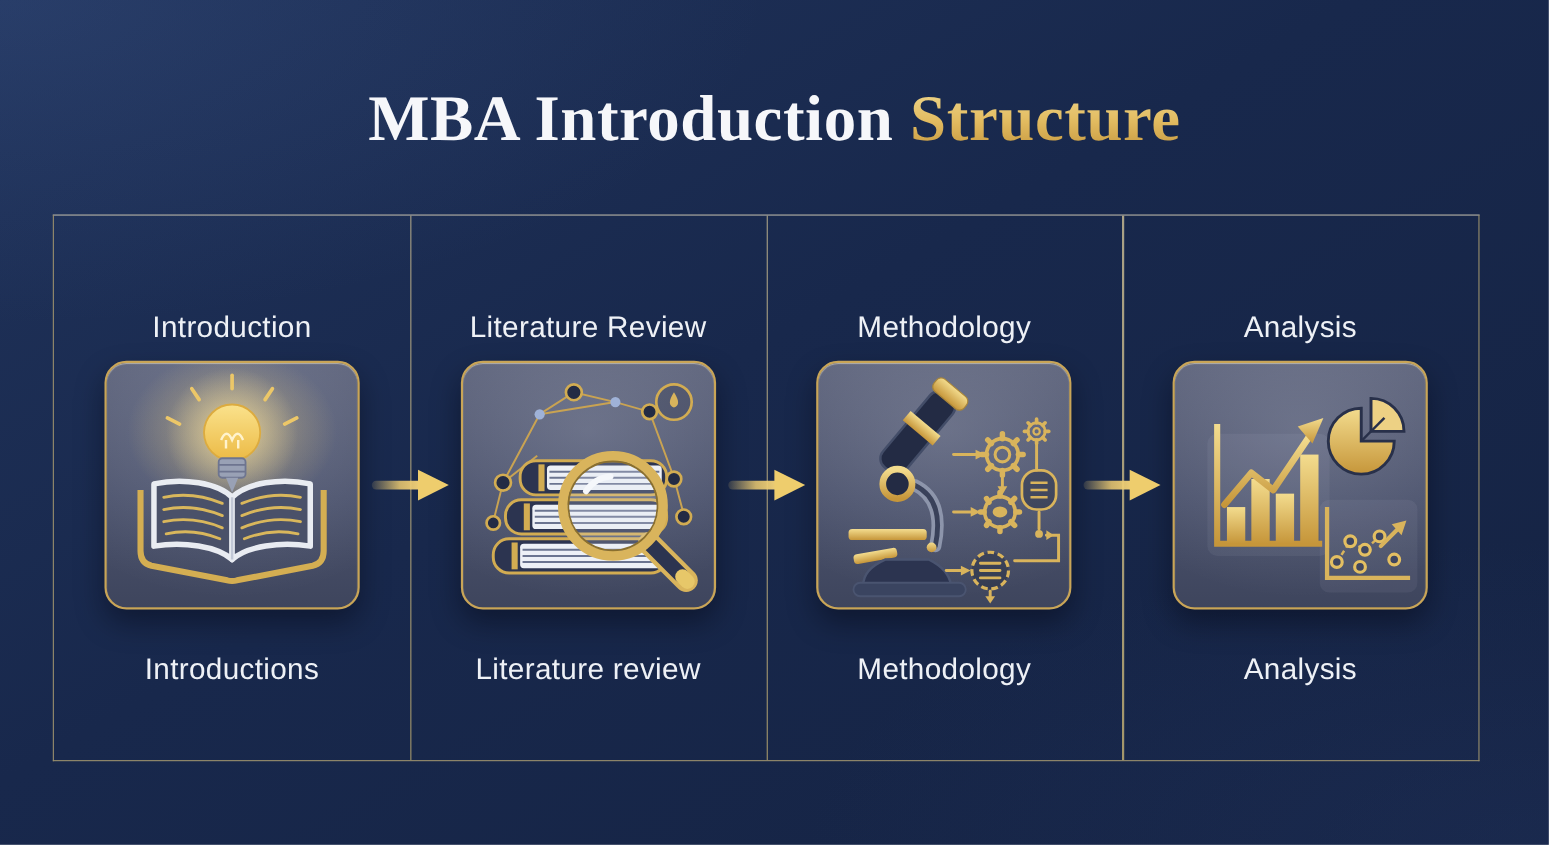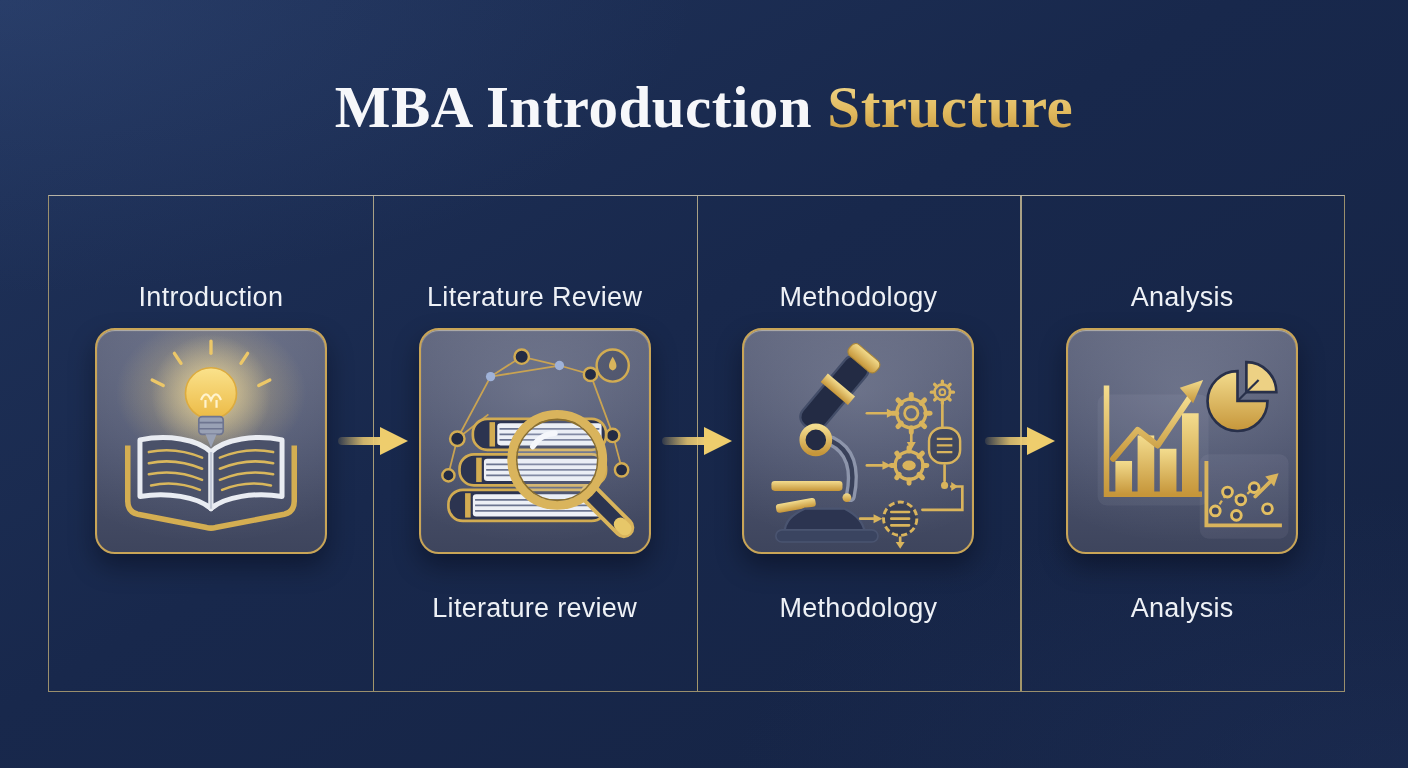--- a/index.html
+++ b/index.html
@@ -138,20 +138,21 @@
           <path d="M44 130 Q 68 125 92 135"></path>
           <path d="M46 140 Q 68 135 90 144"></path>
           <path d="M108 115 Q 132 105 156 110"></path>
           <path d="M108 125 Q 132 115 156 120"></path>
           <path d="M108 135 Q 132 125 156 130"></path>
           <path d="M110 144 Q 132 135 154 140"></path>
         </g>
         <path d="M100 110 V161" stroke="#c2c8d6" stroke-width="2"></path>
       </svg>
     </div>
+    <div class="label bottom">Introductions</div>
   </section>
 
   <section class="col">
     <div class="label top">Literature Review</div>
     <div class="card">
       <svg viewBox="0 0 200 200">
         <g stroke="#c9a352" stroke-width="1.6" fill="none">
           <path d="M30 98 L60 42 L88 24 L122 32 L150 40 L157 37"></path>
           <path d="M60 42 L122 32"></path>
           <path d="M30 98 L22 130"></path>

